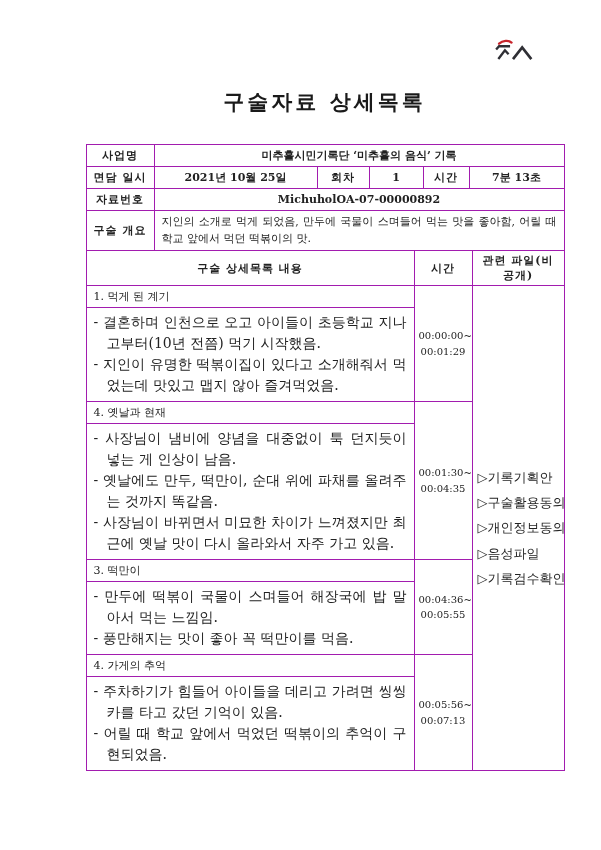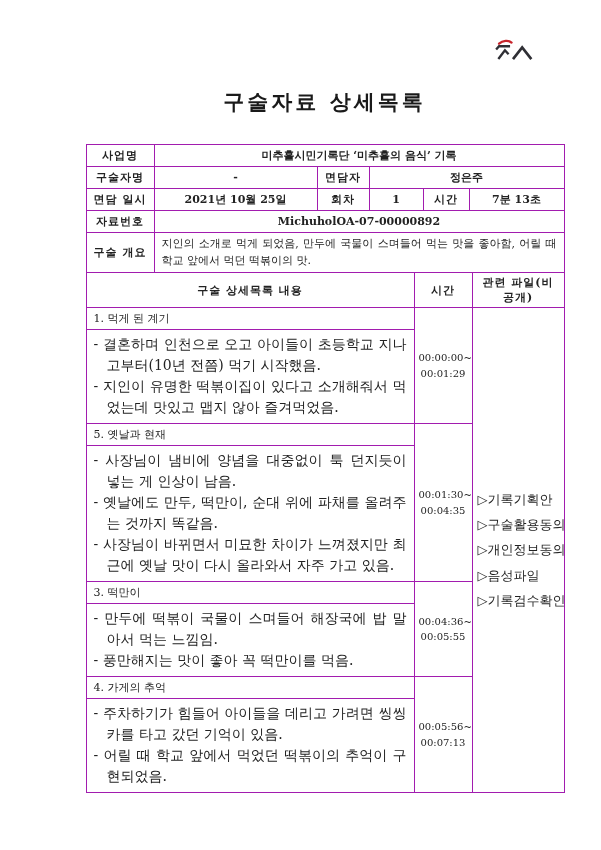--- a/index.html
+++ b/index.html
@@ -64,26 +64,20 @@
         <col style="width:54px">
           <col style="width:46px">
           <col style="width:95px">
       </colgroup>
       <tbody>
           <tr class="r1">
         <td class="lbl">사업명</td>
         <td class="val" colspan="5">미추홀시민기록단  ‘미추홀의 음식’  기록</td>
       </tr>
       <tr class="r1">
-        <td class="lbl">구술자명</td>
-        <td class="val">-</td>
-        <td class="lbl">면담자</td>
-        <td class="val" colspan="3">정은주</td>
-      </tr>
-      <tr class="r1">
         <td class="lbl">면담 일시</td>
         <td class="val">2021년 10월 25일</td>
         <td class="lbl">회차</td>
         <td class="val">1</td>
         <td class="lbl">시간</td>
         <td class="val">7분 13초</td>
       </tr>
       <tr class="r1">
         <td class="lbl">자료번호</td>
         <td class="val" colspan="5">MichuholOA-07-00000892</td>
@@ -123,21 +117,21 @@
             </td>
       </tr>
       <tr>
         <td class="sect-body">
               <div class="bullet">결혼하며 인천으로 오고 아이들이 초등학교 지나고부터(10년 전쯤) 먹기 시작했음.</div>
               <div class="bullet">지인이 유명한 떡볶이집이 있다고 소개해줘서 먹었는데 맛있고 맵지 않아 즐겨먹었음.</div>
             </td>
       </tr>
 
       <tr>
-        <td class="sect-title">5. 옛날과 현재</td>
+        <td class="sect-title">4. 옛날과 현재</td>
         <td class="time-cell" rowspan="2">
           <div>00:01:30~</div>
           <div>00:04:35</div>
         </td>
       </tr>
       <tr>
         <td class="sect-body">
               <div class="bullet">사장님이 냄비에 양념을 대중없이 툭 던지듯이 넣는 게 인상이 남음.</div>
               <div class="bullet">옛날에도 만두, 떡만이, 순대 위에 파채를 올려주는 것까지 똑같음.</div>
               <div class="bullet">사장님이 바뀌면서 미묘한 차이가 느껴졌지만 최근에 옛날 맛이 다시 올라와서 자주 가고 있음.</div>

